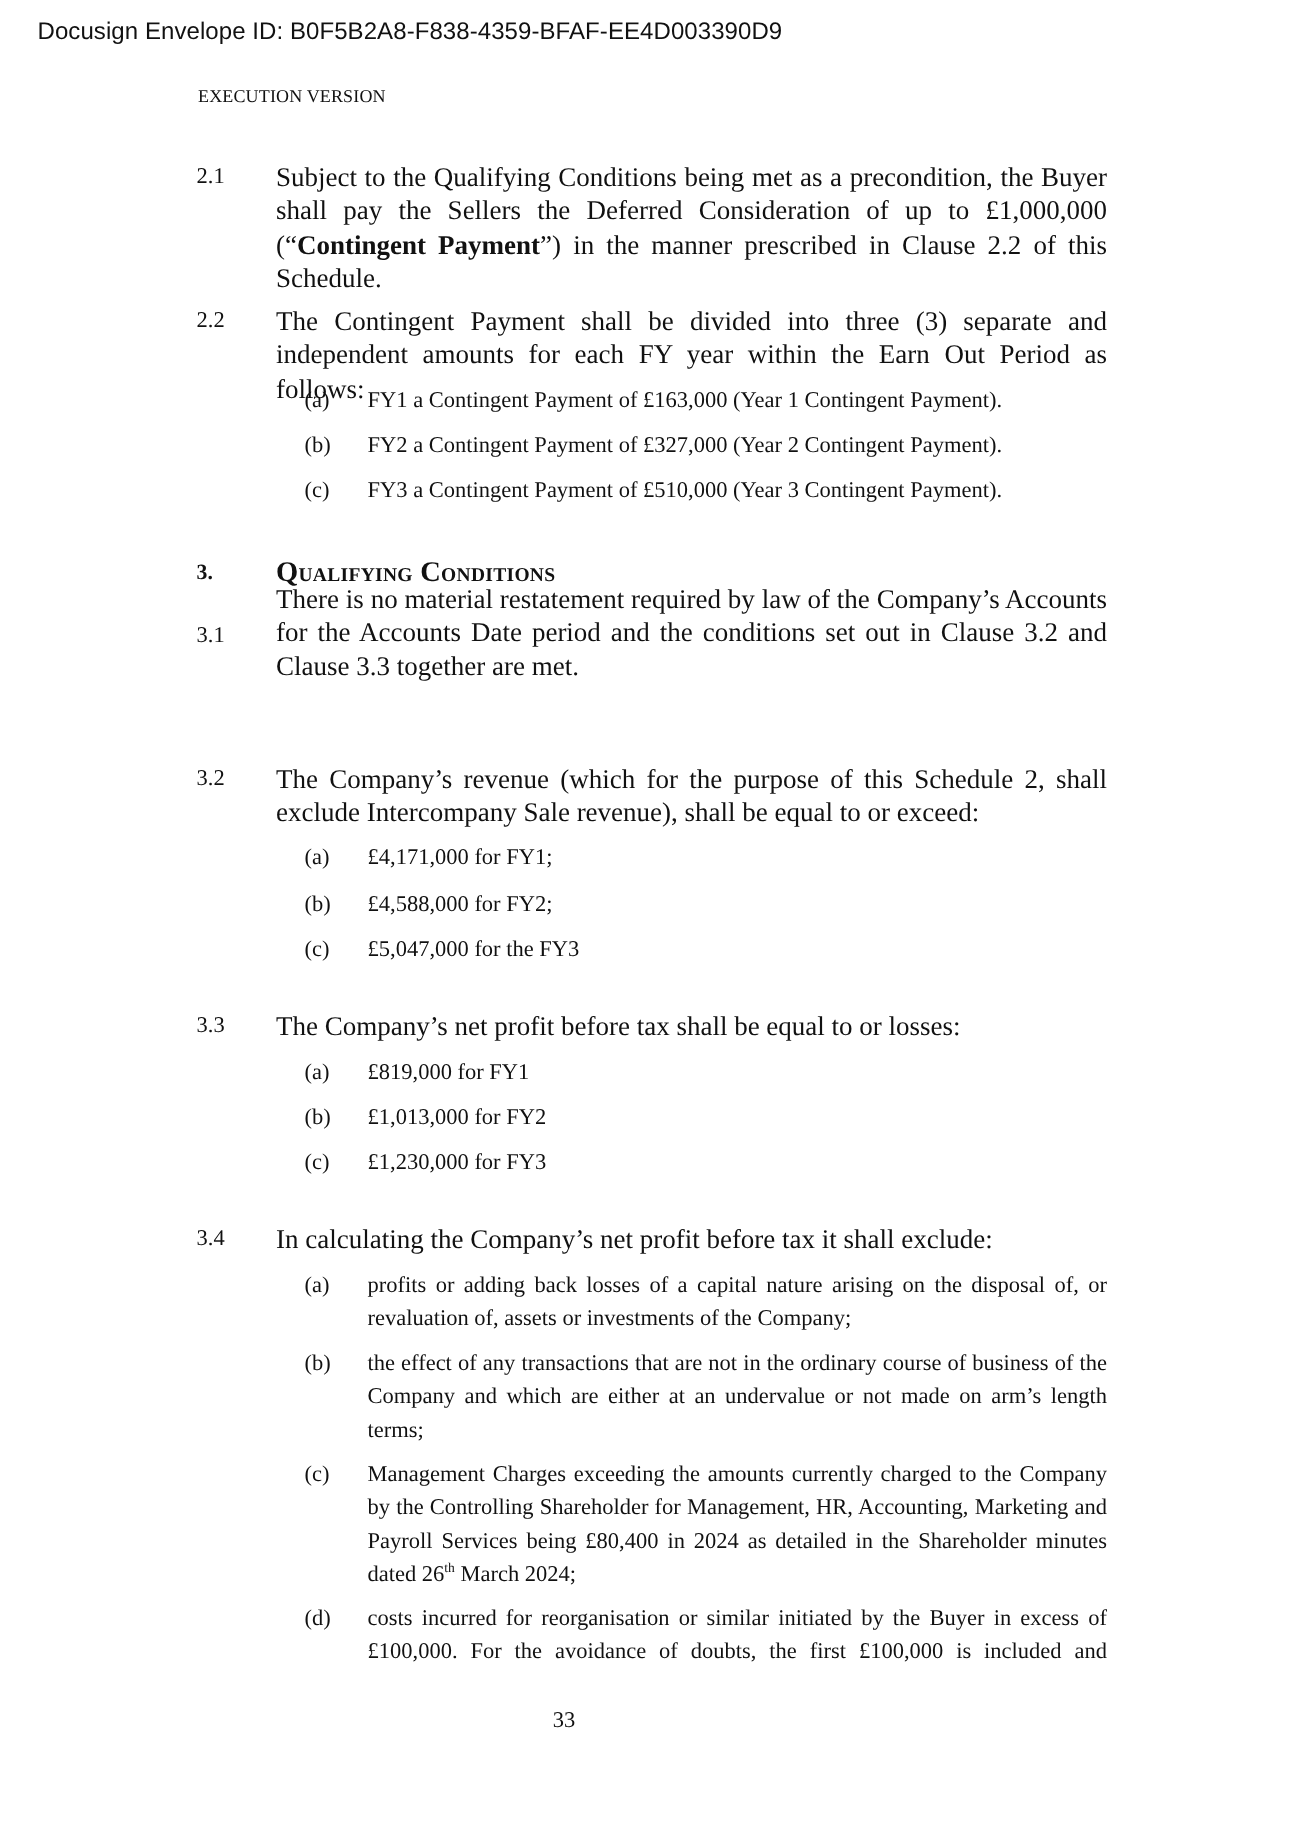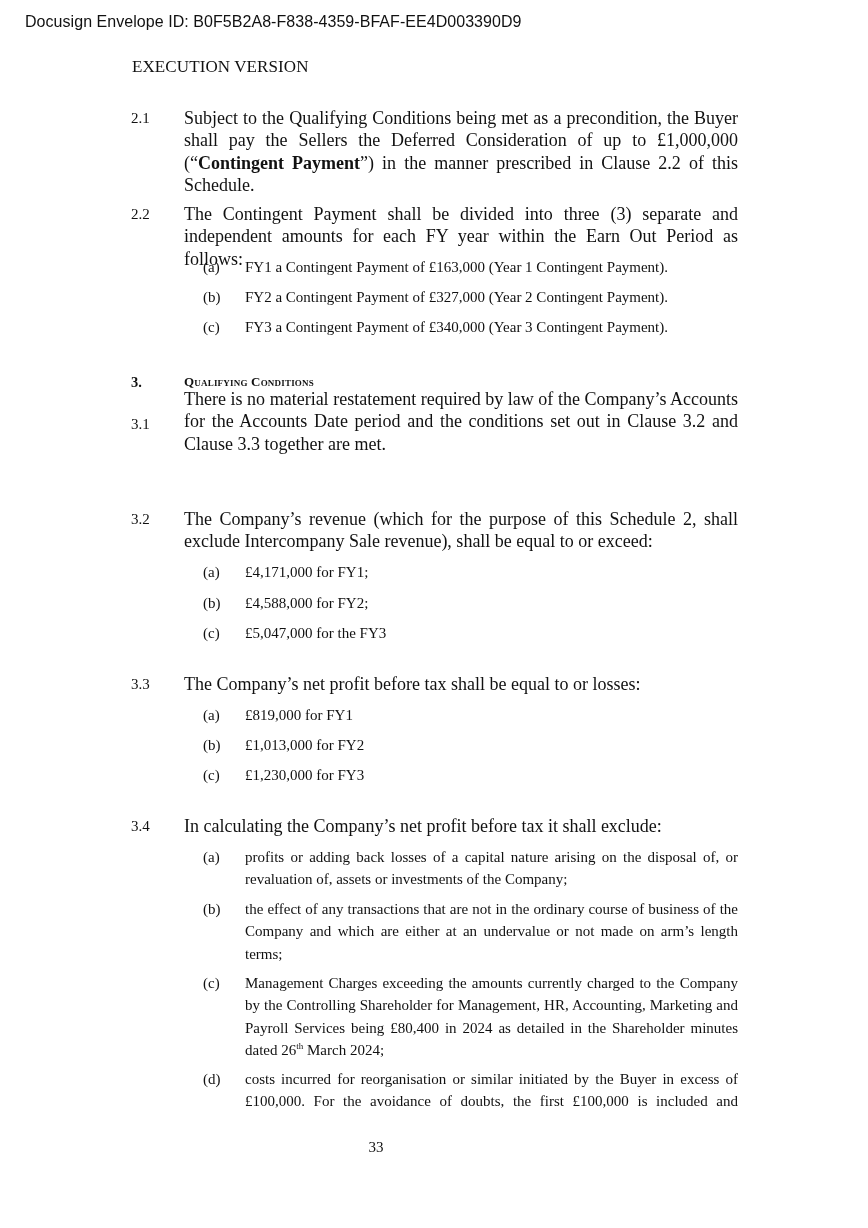--- a/index.html
+++ b/index.html
@@ -1,27 +1,27 @@
 <!DOCTYPE html>
 <html><head>
 <meta charset="utf-8">
 <style>
   html, body { margin: 0; padding: 0; background: #ffffff; }
   body { width: 868px; height: 1228px; position: relative; overflow: hidden; color: #111111;
          font-family: "Liberation Serif", "DejaVu Serif", serif; }
   .envelope { position: absolute; left: 25px; top: 13px; font-family: "Liberation Sans", "DejaVu Sans", sans-serif;
               font-size: 16px; color: #111; letter-spacing: 0.05px; }
-  .exec { position: absolute; left: 132px; top: 57px; font-size: 17px; letter-spacing: 0.1px; }
+  .exec { position: absolute; left: 132px; top: 57px; font-size: 12px; letter-spacing: 0.1px; }
   .num { position: absolute; left: 131px; font-size: 15px; line-height: 22px; }
   .para { position: absolute; left: 184px; width: 554px; font-size: 18px; line-height: 22.3px; text-align: justify; }
   .sub-label { position: absolute; left: 203px; font-size: 15px; line-height: 22px; }
   .sub-text { position: absolute; left: 245px; width: 493px; font-size: 15px; line-height: 22.3px; text-align: justify; }
   .sub-text.left { text-align: left; }
   .heading-num { position: absolute; left: 131px; top: 371px; font-size: 14.5px; font-weight: bold; line-height: 22px; }
-  .heading { position: absolute; left: 184px; top: 371px; font-size: 13px; font-weight: bold; line-height: 22px;
+  .heading { position: absolute; left: 184px; top: 371px; font-size: 19px; font-weight: bold; line-height: 22px;
              font-variant: small-caps; letter-spacing: 0.2px; }
   .page-num { position: absolute; left: 0; width: 752px; top: 1139px; text-align: center; font-size: 15px; }
   b { font-weight: bold; }
   sup { font-size: 9px; line-height: 0; vertical-align: super; }
   .justify-last { text-align-last: justify; }
 </style>
 </head>
 <body>
 
 <div class="envelope">Docusign Envelope ID: B0F5B2A8-F838-4359-BFAF-EE4D003390D9</div>
@@ -30,21 +30,21 @@
 <div class="num" style="top:107px">2.1</div>
 <div class="para" style="top:107px"><span>Subject to the Qualifying Conditions being met as a precondition, the Buyer shall pay the Sellers the Deferred Consideration of up to £1,000,000 (“</span><b>Contingent Payment</b><span>”) in the manner prescribed in Clause 2.2 of this Schedule.</span></div>
 
 <div class="num" style="top:203px">2.2</div>
 <div class="para" style="top:203px">The Contingent Payment shall be divided into three (3) separate and independent amounts for each FY year within the Earn Out Period as follows:</div>
 <div class="sub-label" style="top:256px">(a)</div>
 <div class="sub-text left" style="top:256px">FY1 a Contingent Payment of £163,000 (Year 1 Contingent Payment).</div>
 <div class="sub-label" style="top:286px">(b)</div>
 <div class="sub-text left" style="top:286px">FY2 a Contingent Payment of £327,000 (Year 2 Contingent Payment).</div>
 <div class="sub-label" style="top:316px">(c)</div>
-<div class="sub-text left" style="top:316px">FY3 a Contingent Payment of £340,000 (Year 3 Contingent Payment).</div>
+<div class="sub-text left" style="top:316px">FY3 a Contingent Payment of £510,000 (Year 3 Contingent Payment).</div>
 
 <div class="heading-num">3.</div>
 <div class="heading">Qualifying Conditions</div>
 
 <div class="num" style="top:413px">3.1</div>
 <div class="para" style="top:388px">There is no material restatement required by law of the Company’s Accounts for the Accounts Date period and the conditions set out in Clause 3.2 and Clause 3.3 together are met.</div>
 
 <div class="num" style="top:508px">3.2</div>
 <div class="para" style="top:508px">The Company’s revenue (which for the purpose of this Schedule 2, shall exclude Intercompany Sale revenue), shall be equal to or exceed:</div>
 <div class="sub-label" style="top:561px">(a)</div>

